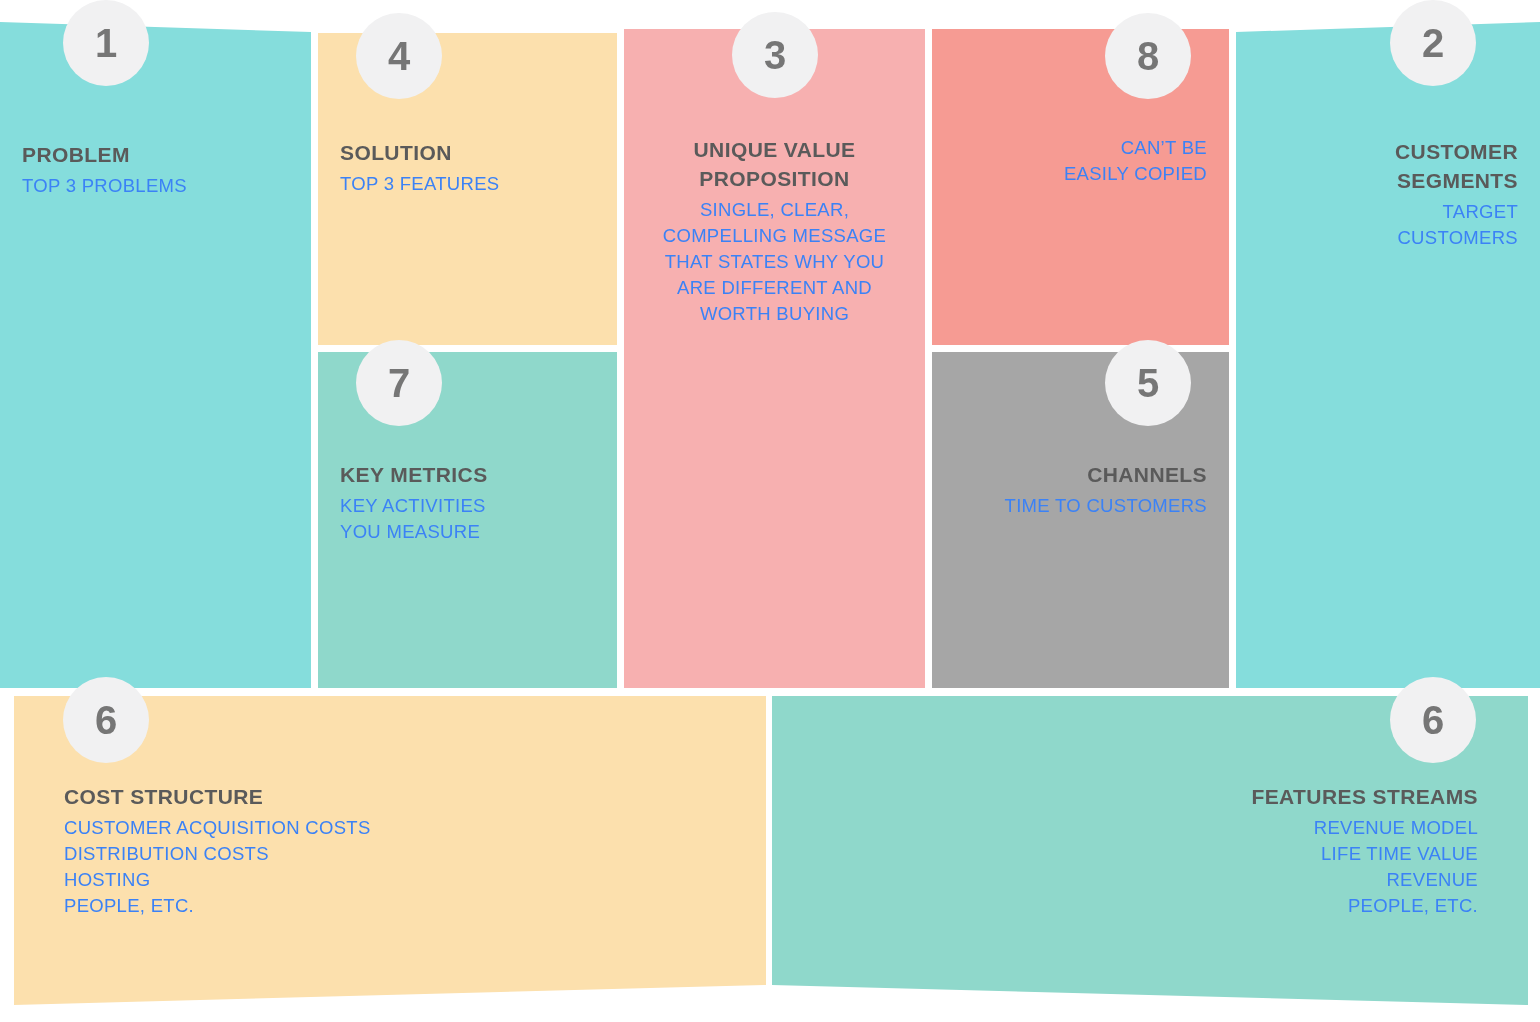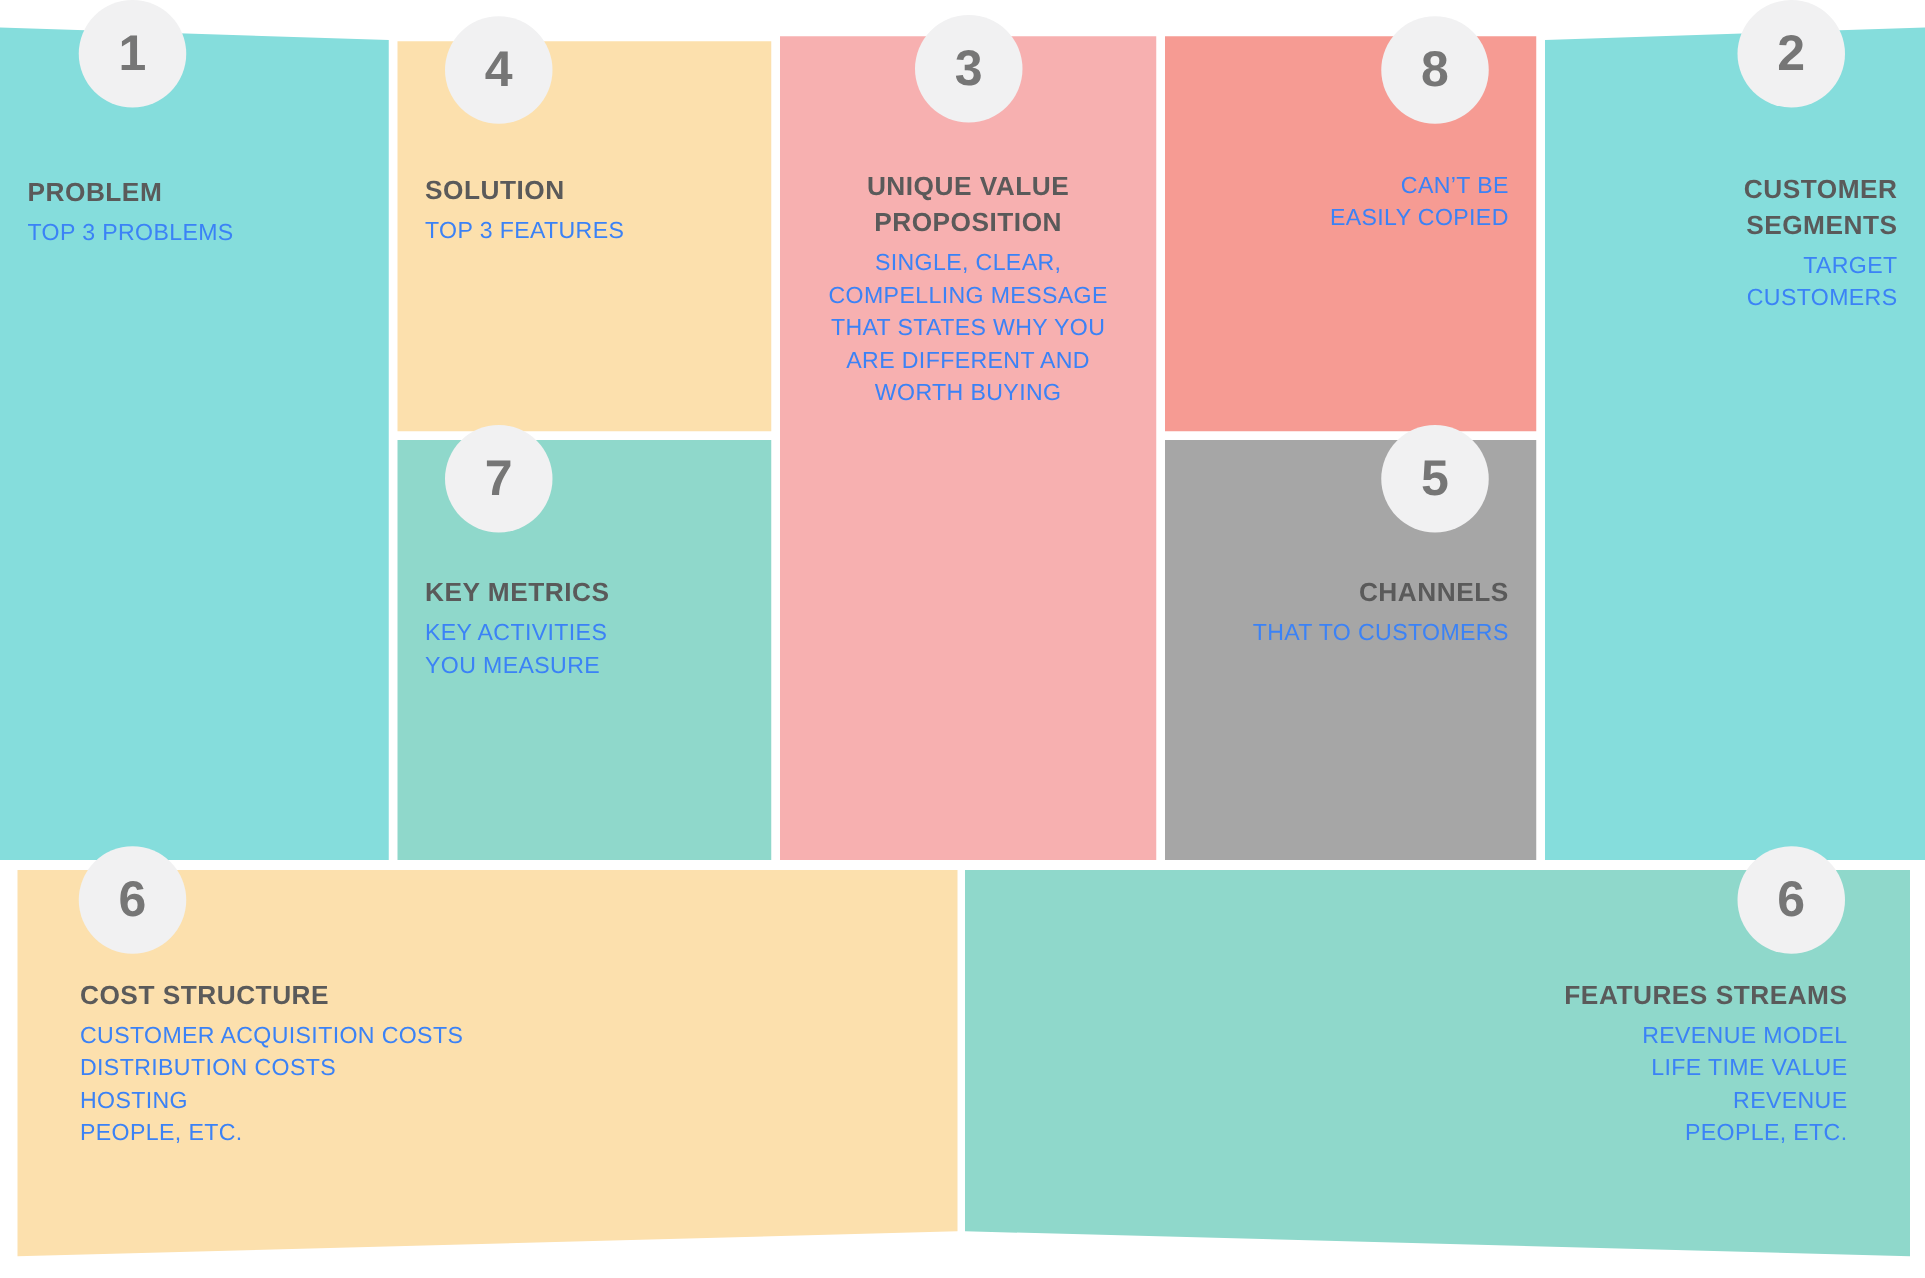--- a/index.html
+++ b/index.html
@@ -148,21 +148,21 @@
 EASILY COPIED</div>
     </div>
   </div>
   <div class="badge" style="left:1105px; top:13px;">
     <span>8</span>
   </div>
 
   <div class="block" style="left:932px; top:352px; width:297px; height:336px;">
     <div class="inner al-right" style="top:108px;">
       <div class="ttl">CHANNELS</div>
-      <div class="sub">THAT TO CUSTOMERS</div>
+      <div class="sub">TIME TO CUSTOMERS</div>
     </div>
   </div>
   <div class="badge" style="left:1105px; top:340px;">
     <span>5</span>
   </div>
 
   <div class="block" style="left:1236px; top:22px; width:304px; height:666px;">
     <div class="inner al-right" style="top:115px;">
       <div class="ttl">CUSTOMER
 SEGMENTS</div>

